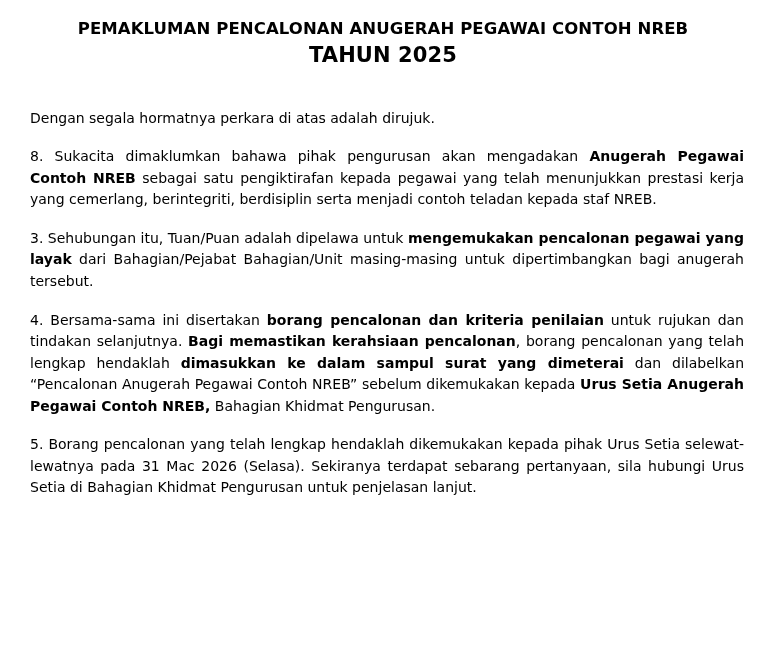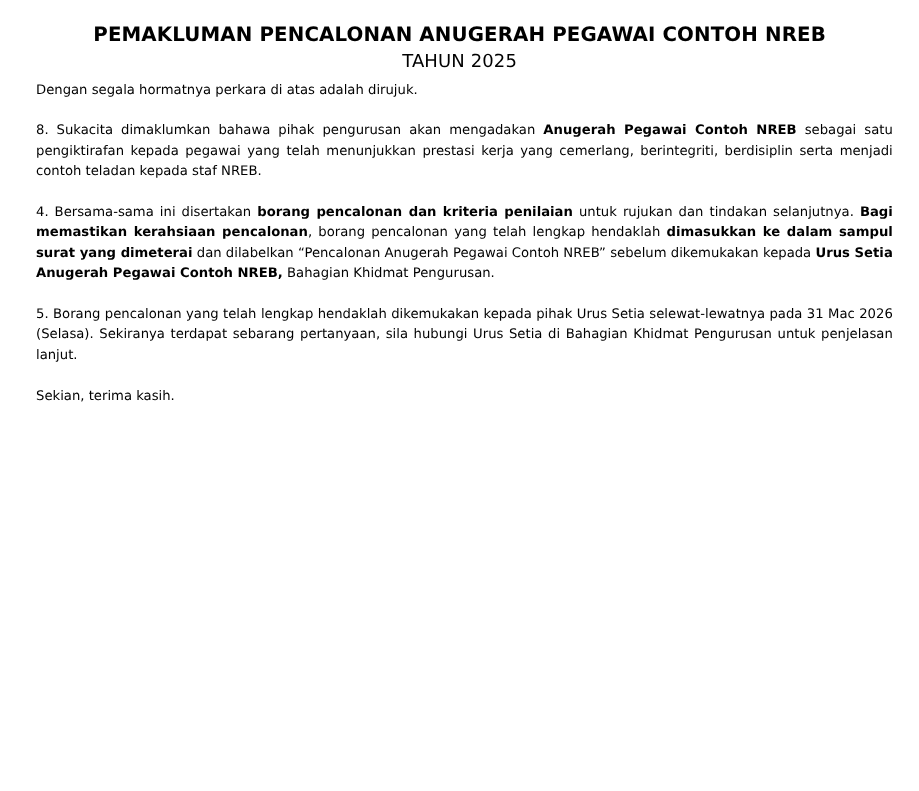--- a/index.html
+++ b/index.html
@@ -25,27 +25,27 @@
     text-align: center;
     font-weight: bold;
     font-size: 16.5px;
     line-height: 1.38;
     letter-spacing: 0.1px;
     margin: 4px 18px 0 10px;
     text-transform: uppercase;
   }
   .title-line2 {
     text-align: center;
-    font-weight: normal;
-    font-size: 15px;
+    font-weight: bold;
+    font-size: 21px;
     line-height: 1.38;
   }
   .body {
-    margin-top: 6px;
-    font-size: 11px;
+    margin-top: 38px;
+    font-size: 14px;
     line-height: 1.54;
     text-align: justify;
     text-justify: inter-word;
   }
   p.para {
     margin: 0 0 17px 0;
   }
   p.para:last-child {
     margin-bottom: 0;
   }
@@ -58,18 +58,18 @@
 <div class="page">
 
   <div class="title">
     <span>PEMAKLUMAN PENCALONAN ANUGERAH PEGAWAI CONTOH NREB</span>
     <div class="title-line2">TAHUN 2025</div>
   </div>
 
   <div class="body">
     <p class="para"><span>Dengan segala hormatnya perkara di atas adalah dirujuk.</span></p>
     <p class="para"><span>8.  Sukacita dimaklumkan bahawa pihak pengurusan akan mengadakan </span><span class="b">Anugerah Pegawai Contoh NREB</span><span> sebagai satu pengiktirafan kepada pegawai yang telah menunjukkan prestasi kerja yang cemerlang, berintegriti, berdisiplin serta menjadi contoh teladan kepada staf NREB.</span></p>
+    <p class="para"><span>3.  Sehubungan itu, Tuan/Puan adalah dipelawa untuk </span><span class="b">mengemukakan pencalonan pegawai yang layak</span><span> dari Bahagian/Pejabat Bahagian/Unit masing-masing untuk dipertimbangkan bagi anugerah tersebut.</span></p>
     <p class="para"><span>4.  Bersama-sama ini disertakan </span><span class="b">borang pencalonan dan kriteria penilaian</span><span> untuk rujukan dan tindakan selanjutnya. </span><span class="b">Bagi memastikan kerahsiaan pencalonan</span><span>, borang pencalonan yang telah lengkap hendaklah </span><span class="b">dimasukkan ke dalam sampul surat yang dimeterai</span><span> dan dilabelkan </span><span class="i">“Pencalonan Anugerah Pegawai Contoh NREB”</span><span> sebelum dikemukakan kepada </span><span class="b">Urus Setia Anugerah Pegawai Contoh NREB,</span><span> Bahagian Khidmat Pengurusan.</span></p>
     <p class="para"><span>5.  Borang pencalonan yang telah lengkap hendaklah dikemukakan kepada pihak Urus Setia selewat-lewatnya pada 31 Mac 2026 (Selasa). Sekiranya terdapat sebarang pertanyaan, sila hubungi Urus Setia di Bahagian Khidmat Pengurusan untuk penjelasan lanjut.</span></p>
-    <p class="para"><span>Sekian, terima kasih.</span></p>
   </div>
 
 </div>
 
 </body></html>

